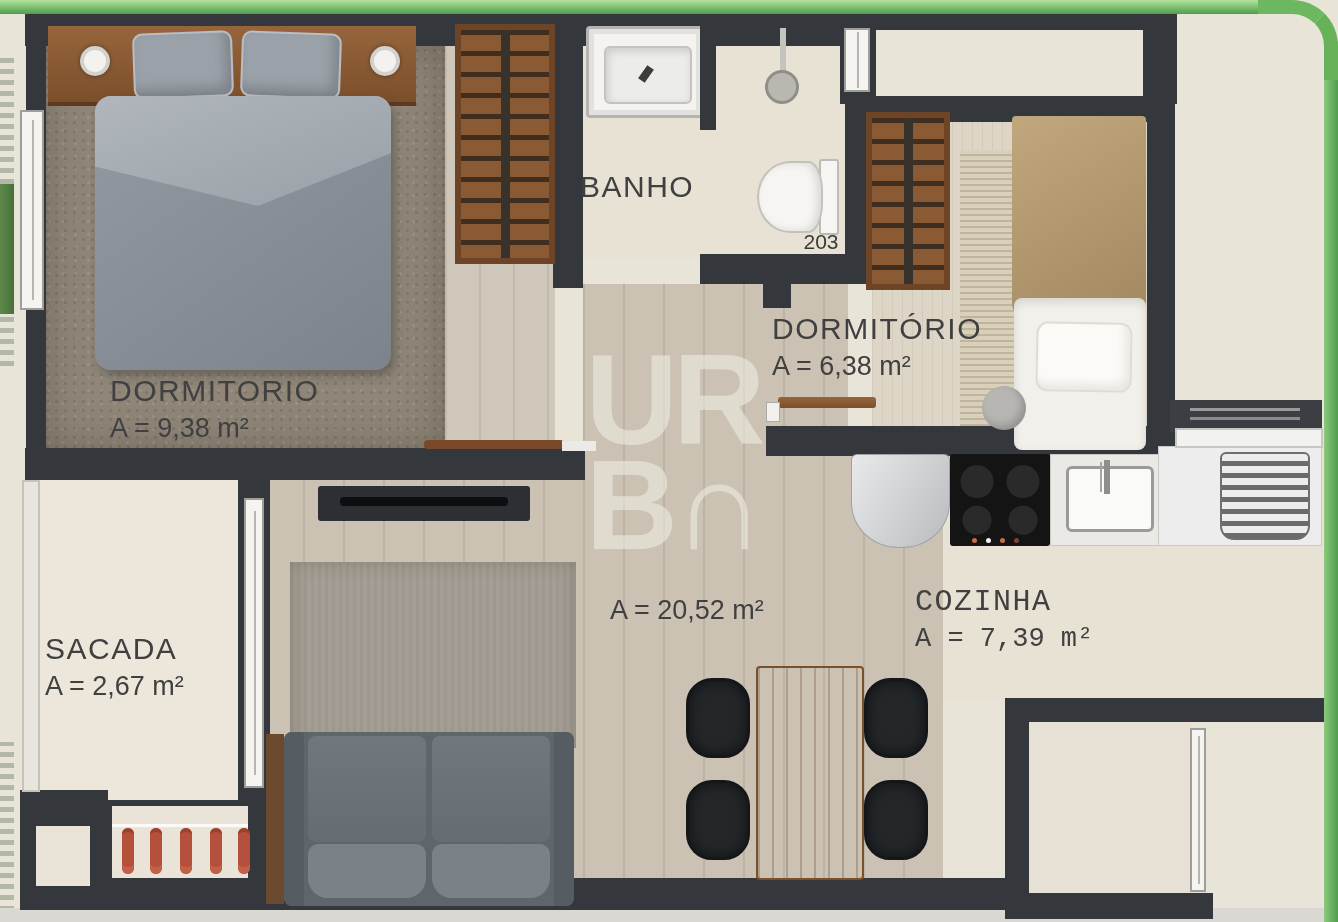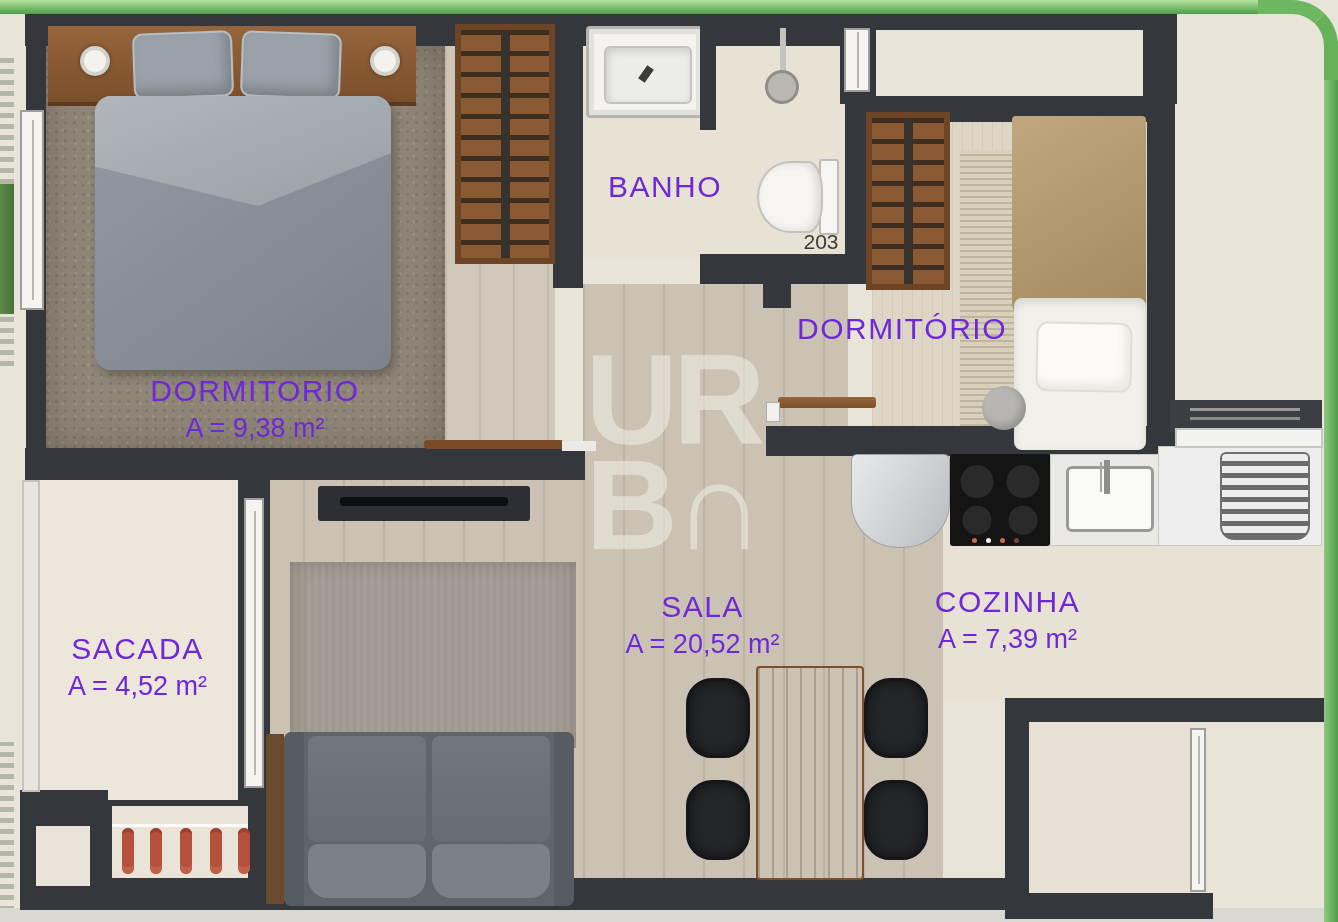--- a/index.html
+++ b/index.html
@@ -20,21 +20,21 @@
                        radial-gradient(rgba(255,255,255,0.10) 1px,transparent 2px);
       background-size:9px 9px,13px 13px;box-shadow:inset 0 0 40px rgba(50,44,38,0.35);}
   .floor-bed2{position:absolute;background:#ddd6c6;
       background-image:repeating-linear-gradient(90deg,rgba(120,108,92,0.10) 0 1px,transparent 1px 10px);}
   .grass{position:absolute;background:linear-gradient(90deg,#74a061,#52803f);
       background-image:repeating-linear-gradient(0deg,rgba(20,50,15,0.25) 0 5px,transparent 5px 11px);}
   .wood{background:linear-gradient(180deg,#96653c,#7c4f2b);}
   .wardrobe{position:absolute;background:#8a5a34;border:6px solid #6e4426;box-sizing:border-box;
       background-image:repeating-linear-gradient(180deg,rgba(38,32,26,0.75) 0 5px,transparent 5px 21px);}
   .wardrobe .midbar{position:absolute;left:50%;top:0;width:9px;height:100%;margin-left:-4px;background:#37332c;}
-  .room-label{position:absolute;text-align:center;color:#6d28d9;}
+  .room-label{position:absolute;text-align:left;color:#404040;}
   .room-label .name{font-size:30px;letter-spacing:1.5px;}
   .room-label .area{font-size:27px;margin-top:5px;}
   .note{position:absolute;color:#3a3a37;font-size:21px;}
   .watermark{position:absolute;left:568px;top:348px;width:210px;text-align:center;
       font-weight:bold;font-size:128px;line-height:0.82;letter-spacing:-5px;
       color:rgba(243,240,230,0.55);}
   .chair{position:absolute;background:#24272a;border:3px solid #141619;border-radius:26px;box-sizing:border-box;
       box-shadow:inset 0 0 14px rgba(0,0,0,0.6);}
   .sconce{position:absolute;width:30px;height:30px;border-radius:50%;background:#f3f2ee;
       border:4px solid #d2d1cb;box-sizing:border-box;box-shadow:0 0 4px rgba(0,0,0,0.4);}
@@ -189,31 +189,31 @@
   <div class="room-label" style="left:110px;top:374px;width:290px;">
     <div class="name">DORMITORIO</div>
     <div class="area">A = 9,38 m²</div>
   </div>
   <div class="room-label" style="left:580px;top:170px;width:170px;">
     <div class="name">BANHO</div>
   </div>
   <div class="note" style="left:798px;top:230px;width:46px;text-align:center;">203</div>
   <div class="room-label" style="left:772px;top:312px;width:260px;">
     <div class="name">DORMITÓRIO</div>
+    <div class="area">A = 6,38 m²</div>
   </div>
   <div class="room-label" style="left:610px;top:590px;width:185px;">
-    <div class="name">SALA</div>
     <div class="area">A = 20,52 m²</div>
   </div>
-  <div class="room-label" style="left:915px;top:585px;width:185px;">
+  <div class="room-label" style="left:915px;top:585px;width:185px;font-family:Liberation Mono, monospace;">
     <div class="name">COZINHA</div>
     <div class="area">A = 7,39 m²</div>
   </div>
   <div class="room-label" style="left:45px;top:632px;width:185px;">
     <div class="name">SACADA</div>
-    <div class="area">A = 4,52 m²</div>
+    <div class="area">A = 2,67 m²</div>
   </div>
 
   <div class="frame-green" style="left:0;top:0;width:1272px;height:14px;"></div>
   <div class="frame-green" style="left:1324px;top:66px;width:14px;height:856px;background:linear-gradient(90deg,#8cc97d,#4f9e4c);"></div>
   <div class="abs" style="left:1258px;top:0;width:80px;height:80px;border-top:14px solid #6cb75f;border-right:14px solid #66b159;border-top-right-radius:46px;box-sizing:border-box;"></div>
 
 </div>
 
 </body></html>

